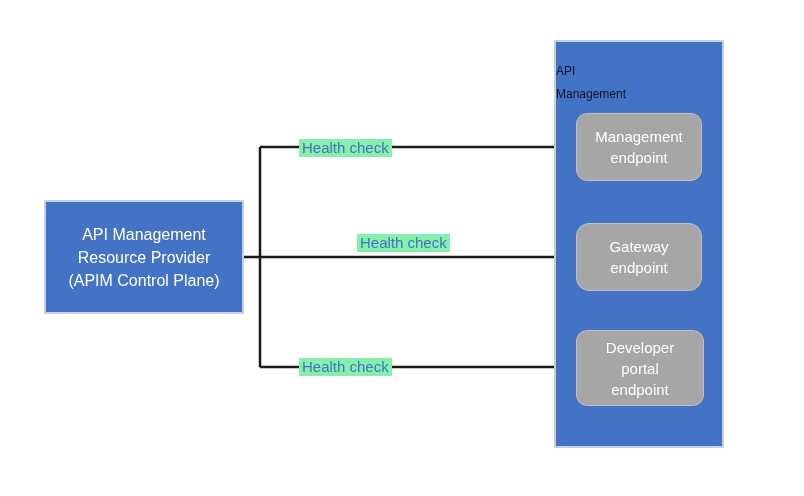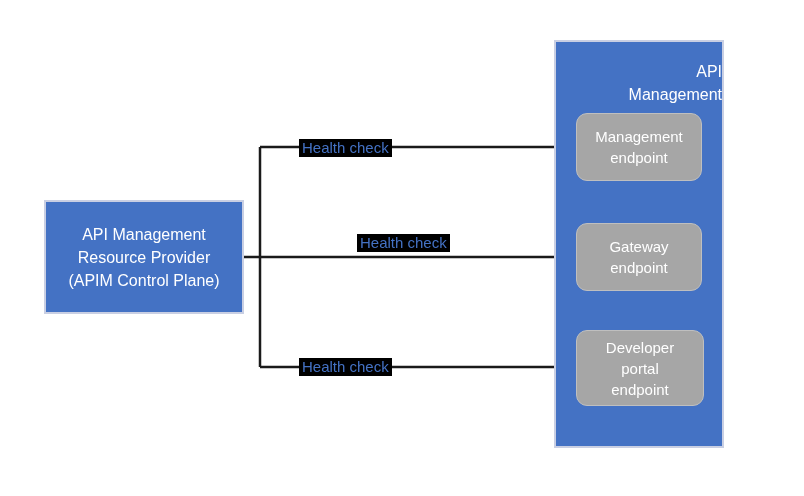--- a/index.html
+++ b/index.html
@@ -53,24 +53,24 @@
     height: 408px;
     background: #4472C4;
     border: 2px solid #C9CFE3;
     box-sizing: border-box;
   }
   #apim-panel-title {
     position: absolute;
     left: 0;
     top: 18px;
     width: 100%;
-    text-align: right;
-    font-size: 16px;
+    text-align: left;
+    font-size: 12px;
     line-height: 23px;
-    color: #ffffff;
+    color: #0f172a;
     white-space: pre-line;
   }
 
   .grey-endpoint {
     position: absolute;
     background: #A6A6A6;
     border: 1px solid #BFBFBF;
     border-radius: 11px;
     box-sizing: border-box;
     color: #FFFFFF;
@@ -88,20 +88,21 @@
     left: 576px;
     top: 113px;
     width: 126px;
     height: 68px;
   }
   #endpoint-gateway {
     left: 576px;
     top: 223px;
     width: 126px;
     height: 68px;
+    border-radius: 13px;
   }
   #endpoint-devportal {
     left: 576px;
     top: 330px;
     width: 128px;
     height: 76px;
   }
 
   
   #connectors {
@@ -112,21 +113,21 @@
     height: 496px;
     pointer-events: none;
   }
 
   
   .edge-label {
     position: absolute;
     font-size: 15px;
     line-height: 18px;
     color: #4472C4;
-    background: #000000;
+    background: #86efac;
     padding: 0 3px;
     white-space: nowrap;
   }
   #label-health-top   { left: 299px; top: 139px; }
   #label-health-mid   { left: 357px; top: 234px; }
   #label-health-bot   { left: 299px; top: 358px; }
 </style>
 </head>
 <body>
 

